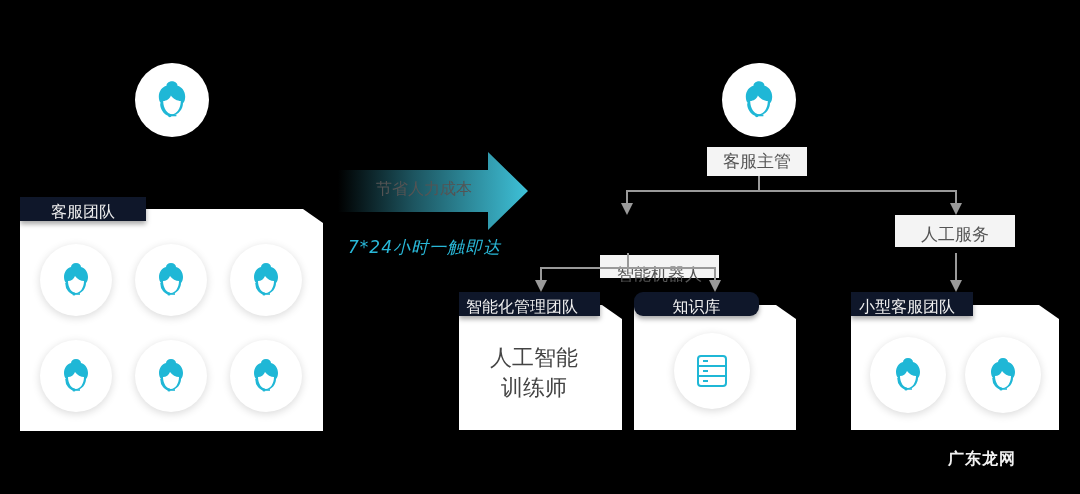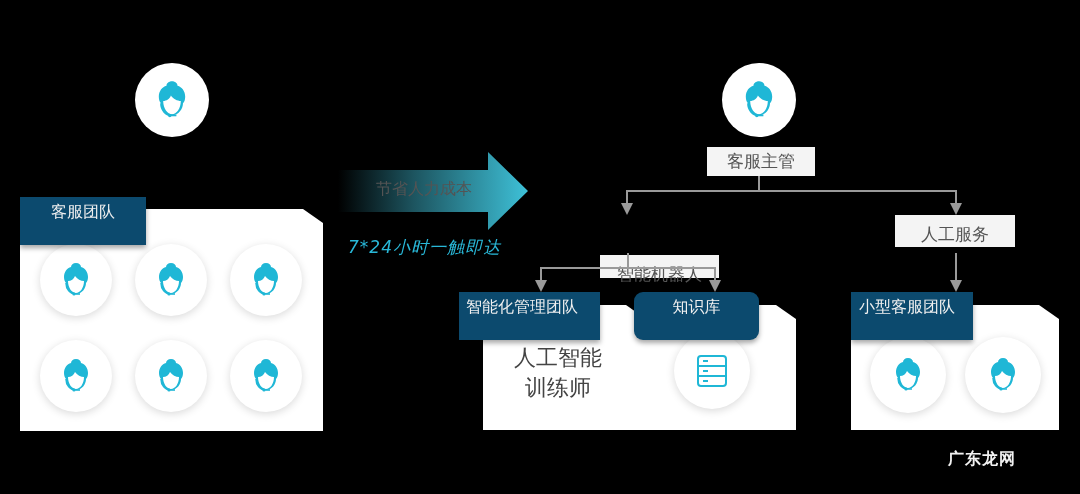--- a/index.html
+++ b/index.html
@@ -5,21 +5,21 @@
   html, body { margin:0; padding:0; }
   body { width:1080px; height:494px; background:#000; position:relative; overflow:hidden;
          font-family:"DejaVu Sans", "Liberation Sans", sans-serif; }
   .abs { position:absolute; }
   .avatar-big { width:74px; height:74px; border-radius:50%; background:#fff;
                 display:flex; align-items:center; justify-content:center; }
   .avatar-sm { width:72px; height:72px; border-radius:50%; background:#fff;
                box-shadow:0 2px 8px rgba(0,0,0,0.15);
                display:flex; align-items:center; justify-content:center; }
   .card { background:#fff; clip-path:polygon(0 0, calc(100% - 20px) 0, 100% 14px, 100% 100%, 0 100%); }
-  .tag { background:#0c4a6e; color:#f0f0f0; font-size:16px; line-height:30px; height:48px;
+  .tag { background:#0f172a; color:#f0f0f0; font-size:16px; line-height:30px; height:24px;
          padding:0 10px; box-shadow:0 3px 5px rgba(0,0,0,0.35); white-space:nowrap; }
   .node { background:#f4f4f4; color:#555; font-size:17px; text-align:center; }
   .line { background:#9a9a9a; }
   .arrowhead { width:0; height:0; border-left:6px solid transparent; border-right:6px solid transparent;
                border-top:12px solid #9a9a9a; }
   .grid6 { display:grid; grid-template-columns:repeat(3,72px); column-gap:23px; row-gap:24px; }
 </style>
 </head>
 <body>
 
@@ -91,21 +91,21 @@
   <div class="abs" style="left:38px;top:27px;font-size:16px;color:#545454;">节省人力成本</div>
 </div>
 <div class="abs" style="left:348px;top:236px;font-size:17px;color:#29b8d8;letter-spacing:1px;font-style:italic;">7*24小时一触即达</div>
 
 <div class="abs avatar-big" style="left:722px;top:63px;">
   <svg width="44" height="44">
       <use href="#agent"></use>
     </svg>
 </div>
 
-<div class="abs node" style="left:707px;top:147px;width:108px;height:29px;line-height:29px;">客服主管</div>
+<div class="abs node" style="left:707px;top:147px;width:100px;height:29px;line-height:29px;">客服主管</div>
 
 <div class="abs line" style="left:758px;top:176px;width:2px;height:14px;"></div>
 <div class="abs line" style="left:626px;top:190px;width:331px;height:2px;"></div>
 <div class="abs line" style="left:626px;top:190px;width:2px;height:14px;"></div>
 <div class="abs arrowhead" style="left:621px;top:203px;"></div>
 <div class="abs line" style="left:955px;top:190px;width:2px;height:14px;"></div>
 <div class="abs arrowhead" style="left:950px;top:203px;"></div>
 
 <div class="abs node" style="left:600px;top:215px;width:119px;height:23px;line-height:38px;margin-top:40px;">智能机器人</div>
 <div class="abs node" style="left:895px;top:215px;width:120px;height:32px;line-height:38px;">人工服务</div>
@@ -113,21 +113,21 @@
 <div class="abs line" style="left:627px;top:253px;width:2px;height:14px;"></div>
 <div class="abs line" style="left:540px;top:267px;width:176px;height:2px;"></div>
 <div class="abs line" style="left:540px;top:267px;width:2px;height:14px;"></div>
 <div class="abs arrowhead" style="left:535px;top:280px;"></div>
 <div class="abs line" style="left:714px;top:267px;width:2px;height:14px;"></div>
 <div class="abs arrowhead" style="left:709px;top:280px;"></div>
 
 <div class="abs line" style="left:955px;top:253px;width:2px;height:28px;"></div>
 <div class="abs arrowhead" style="left:950px;top:280px;"></div>
 
-<div class="abs card" style="left:459px;top:305px;width:163px;height:125px;margin-left:24px;">
+<div class="abs card" style="left:459px;top:305px;width:163px;height:125px;">
   <div style="position:absolute;left:0;top:38px;width:150px;text-align:center;font-size:22px;color:#444;line-height:30px;">
     <div>人工智能</div>
     <div>训练师</div>
   </div>
 </div>
 <div class="abs tag" style="left:459px;top:292px;width:127px;padding:0 7px;font-size:16px;">智能化管理团队</div>
 
 <div class="abs card" style="left:634px;top:305px;width:162px;height:125px;">
   <div class="avatar-sm" style="position:absolute;left:40px;top:28px;width:76px;height:76px;">
     <svg width="32" height="34" viewBox="0 0 32 34">

